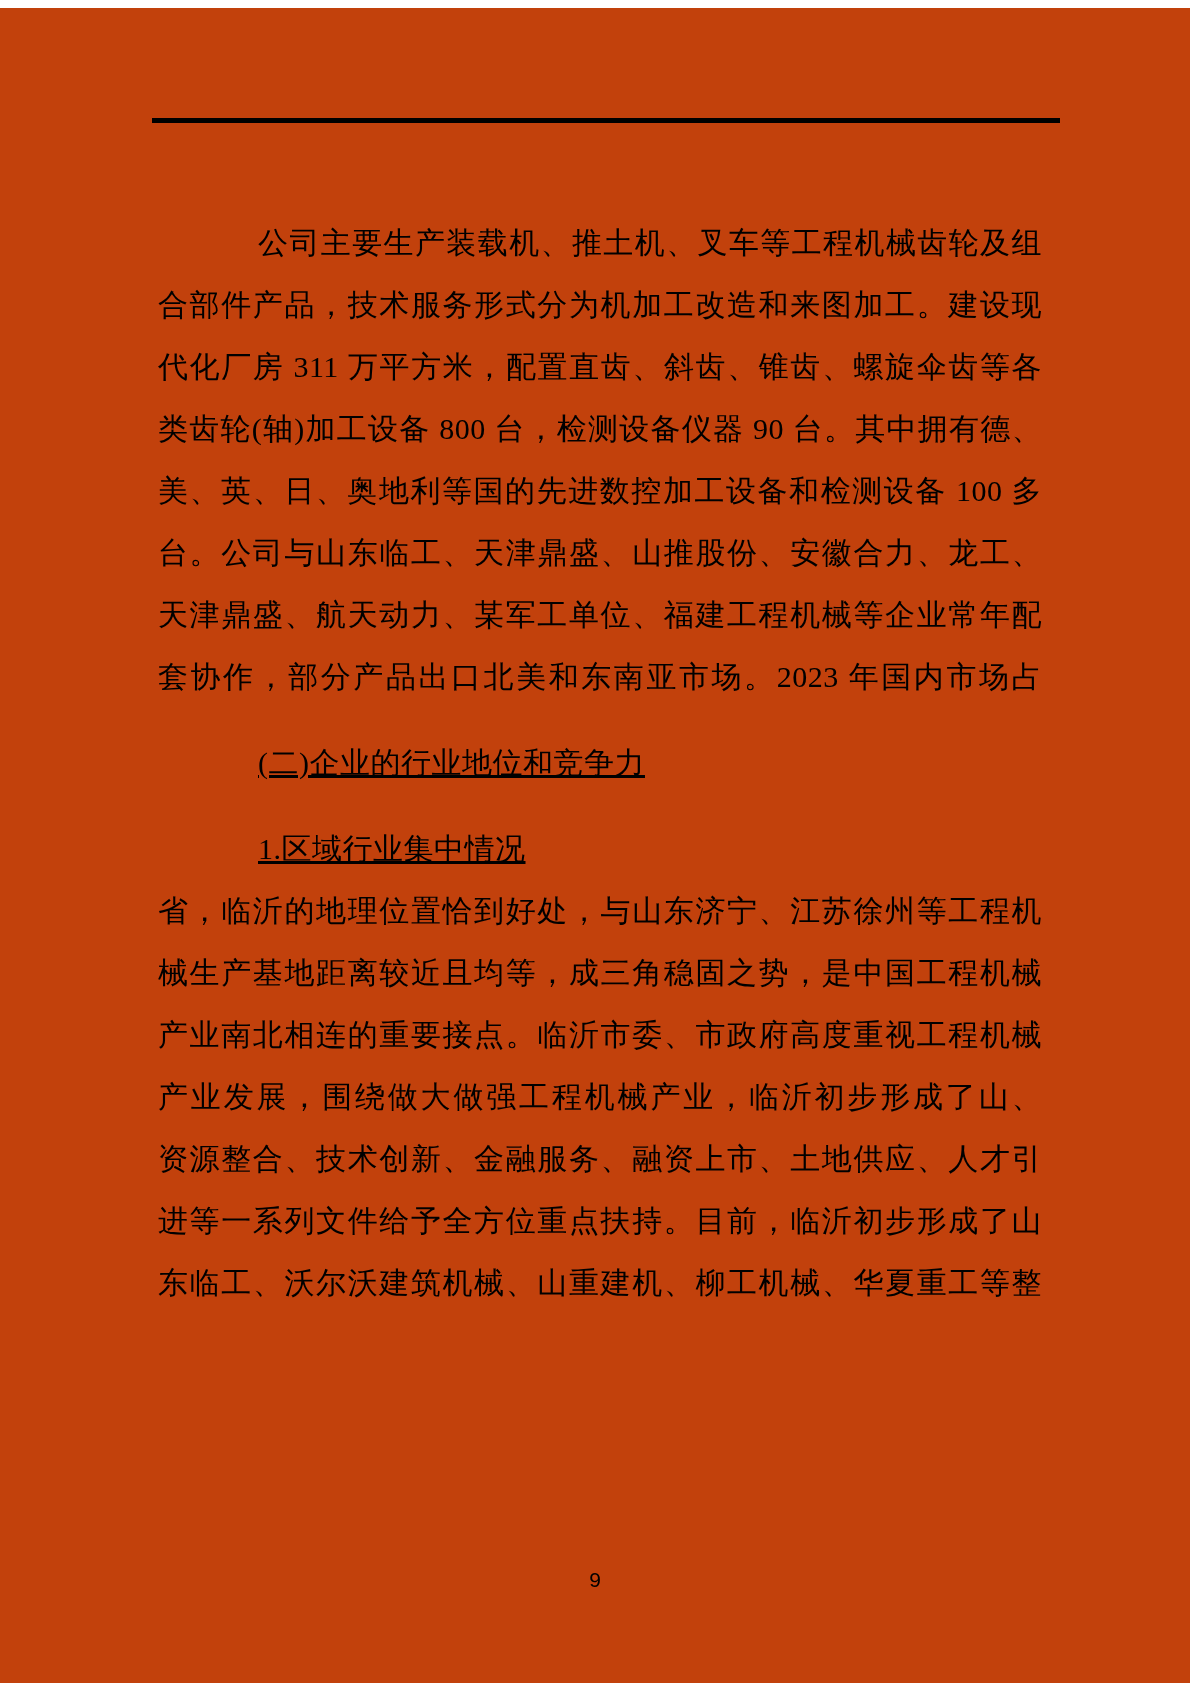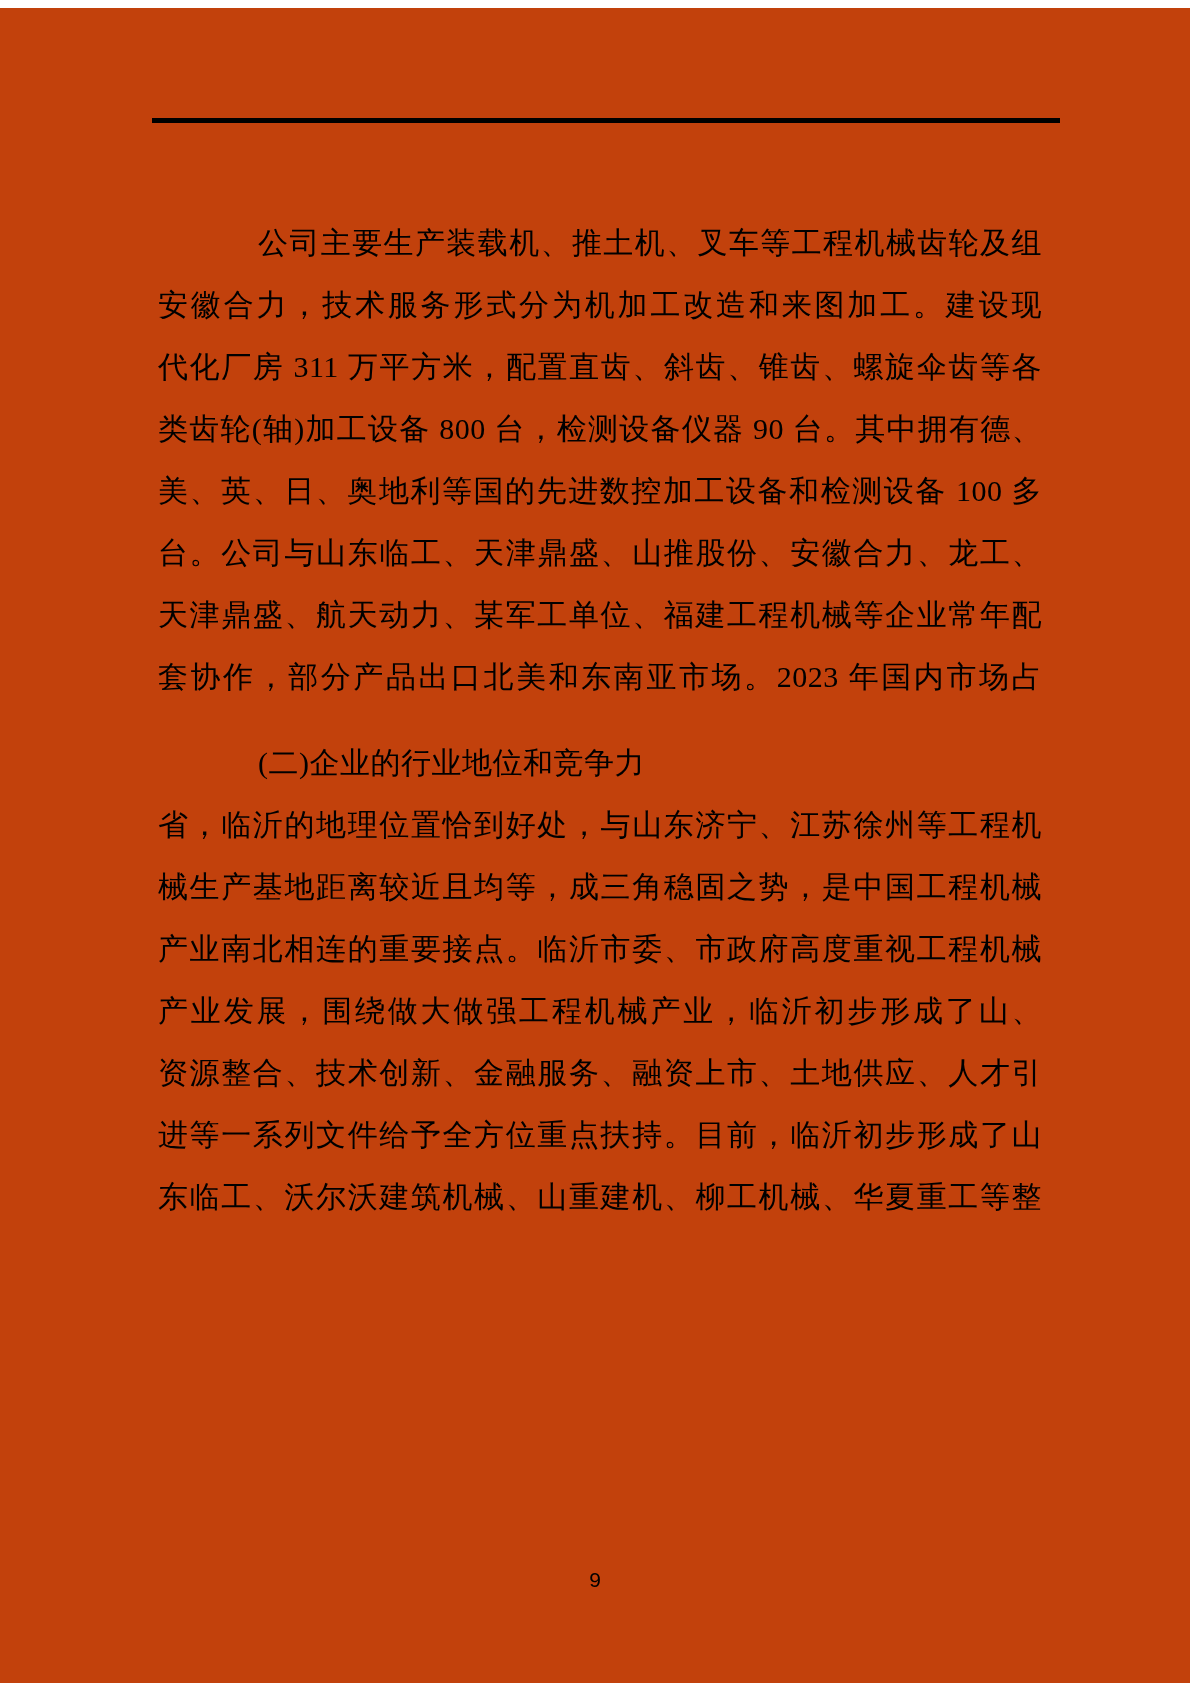--- a/index.html
+++ b/index.html
@@ -41,20 +41,21 @@
     overflow: hidden;
   }
   .line.indent {
     text-indent: 100px;
   }
   .line.left-last {
     text-align-last: left;
   }
   .para-gap {
     margin-top: 24px;
+    text-decoration: underline;
   }
   .footer {
     position: absolute;
     left: 0;
     top: 1558px;
     width: 100%;
     text-align: center;
     font-family: "Liberation Sans", "DejaVu Sans", sans-serif;
     font-size: 21px;
     line-height: 28px;
@@ -64,30 +65,31 @@
 </head>
 <body>
 
 <div class="page">
 
   <div class="header-rule"></div>
 
   <div class="body-text">
 
     <div class="line indent">公司主要生产装载机、推土机、叉车等工程机械齿轮及组</div>
-    <div class="line">安徽合力，技术服务形式分为机加工改造和来图加工。建设现</div>
+    <div class="line">合部件产品，技术服务形式分为机加工改造和来图加工。建设现</div>
     <div class="line">代化厂房 311 万平方米，配置直齿、斜齿、锥齿、螺旋伞齿等各</div>
     <div class="line">类齿轮(轴)加工设备 800 台，检测设备仪器 90 台。其中拥有德、</div>
     <div class="line">美、英、日、奥地利等国的先进数控加工设备和检测设备 100 多</div>
     <div class="line">台。公司与山东临工、天津鼎盛、山推股份、安徽合力、龙工、</div>
     <div class="line">天津鼎盛、航天动力、某军工单位、福建工程机械等企业常年配</div>
     <div class="line">套协作，部分产品出口北美和东南亚市场。2023 年国内市场占</div>
 
     <div class="line indent left-last para-gap">(二)企业的行业地位和竞争力</div>
 
+    <div class="line indent left-last para-gap">1.区域行业集中情况</div>
 
     <div class="line">省，临沂的地理位置恰到好处，与山东济宁、江苏徐州等工程机</div>
     <div class="line">械生产基地距离较近且均等，成三角稳固之势，是中国工程机械</div>
     <div class="line">产业南北相连的重要接点。临沂市委、市政府高度重视工程机械</div>
     <div class="line">产业发展，围绕做大做强工程机械产业，临沂初步形成了山、</div>
     <div class="line">资源整合、技术创新、金融服务、融资上市、土地供应、人才引</div>
     <div class="line">进等一系列文件给予全方位重点扶持。目前，临沂初步形成了山</div>
     <div class="line">东临工、沃尔沃建筑机械、山重建机、柳工机械、华夏重工等整</div>
 
   </div>

